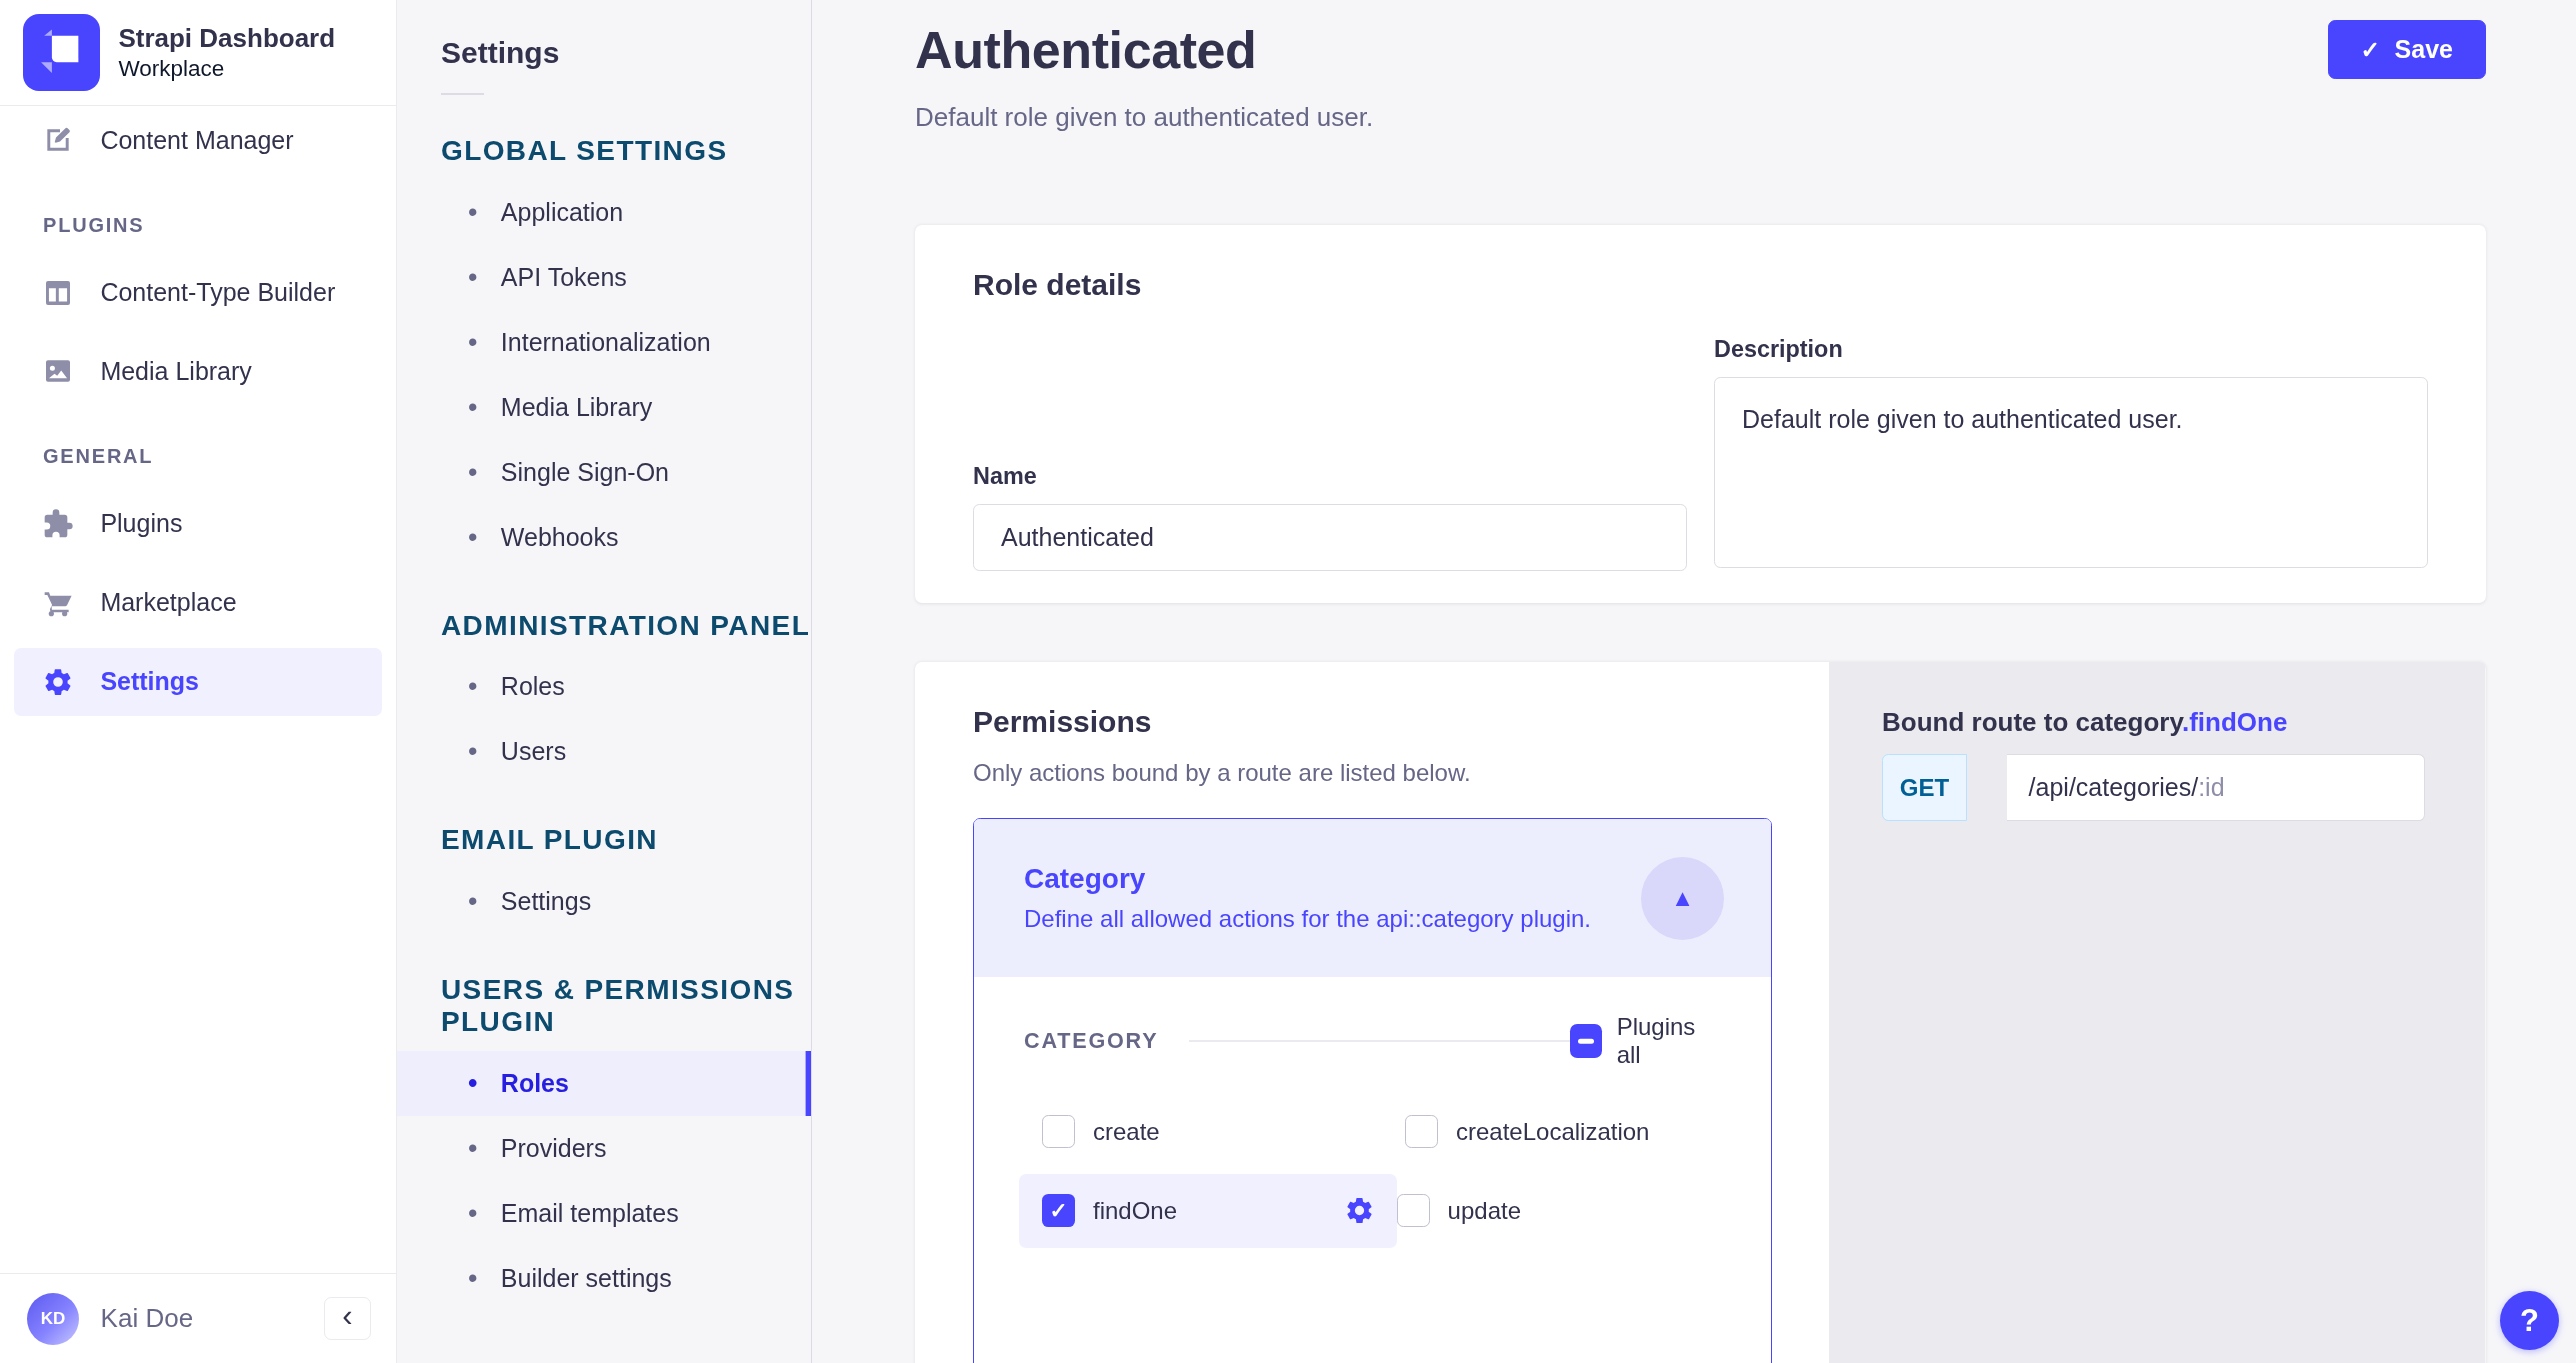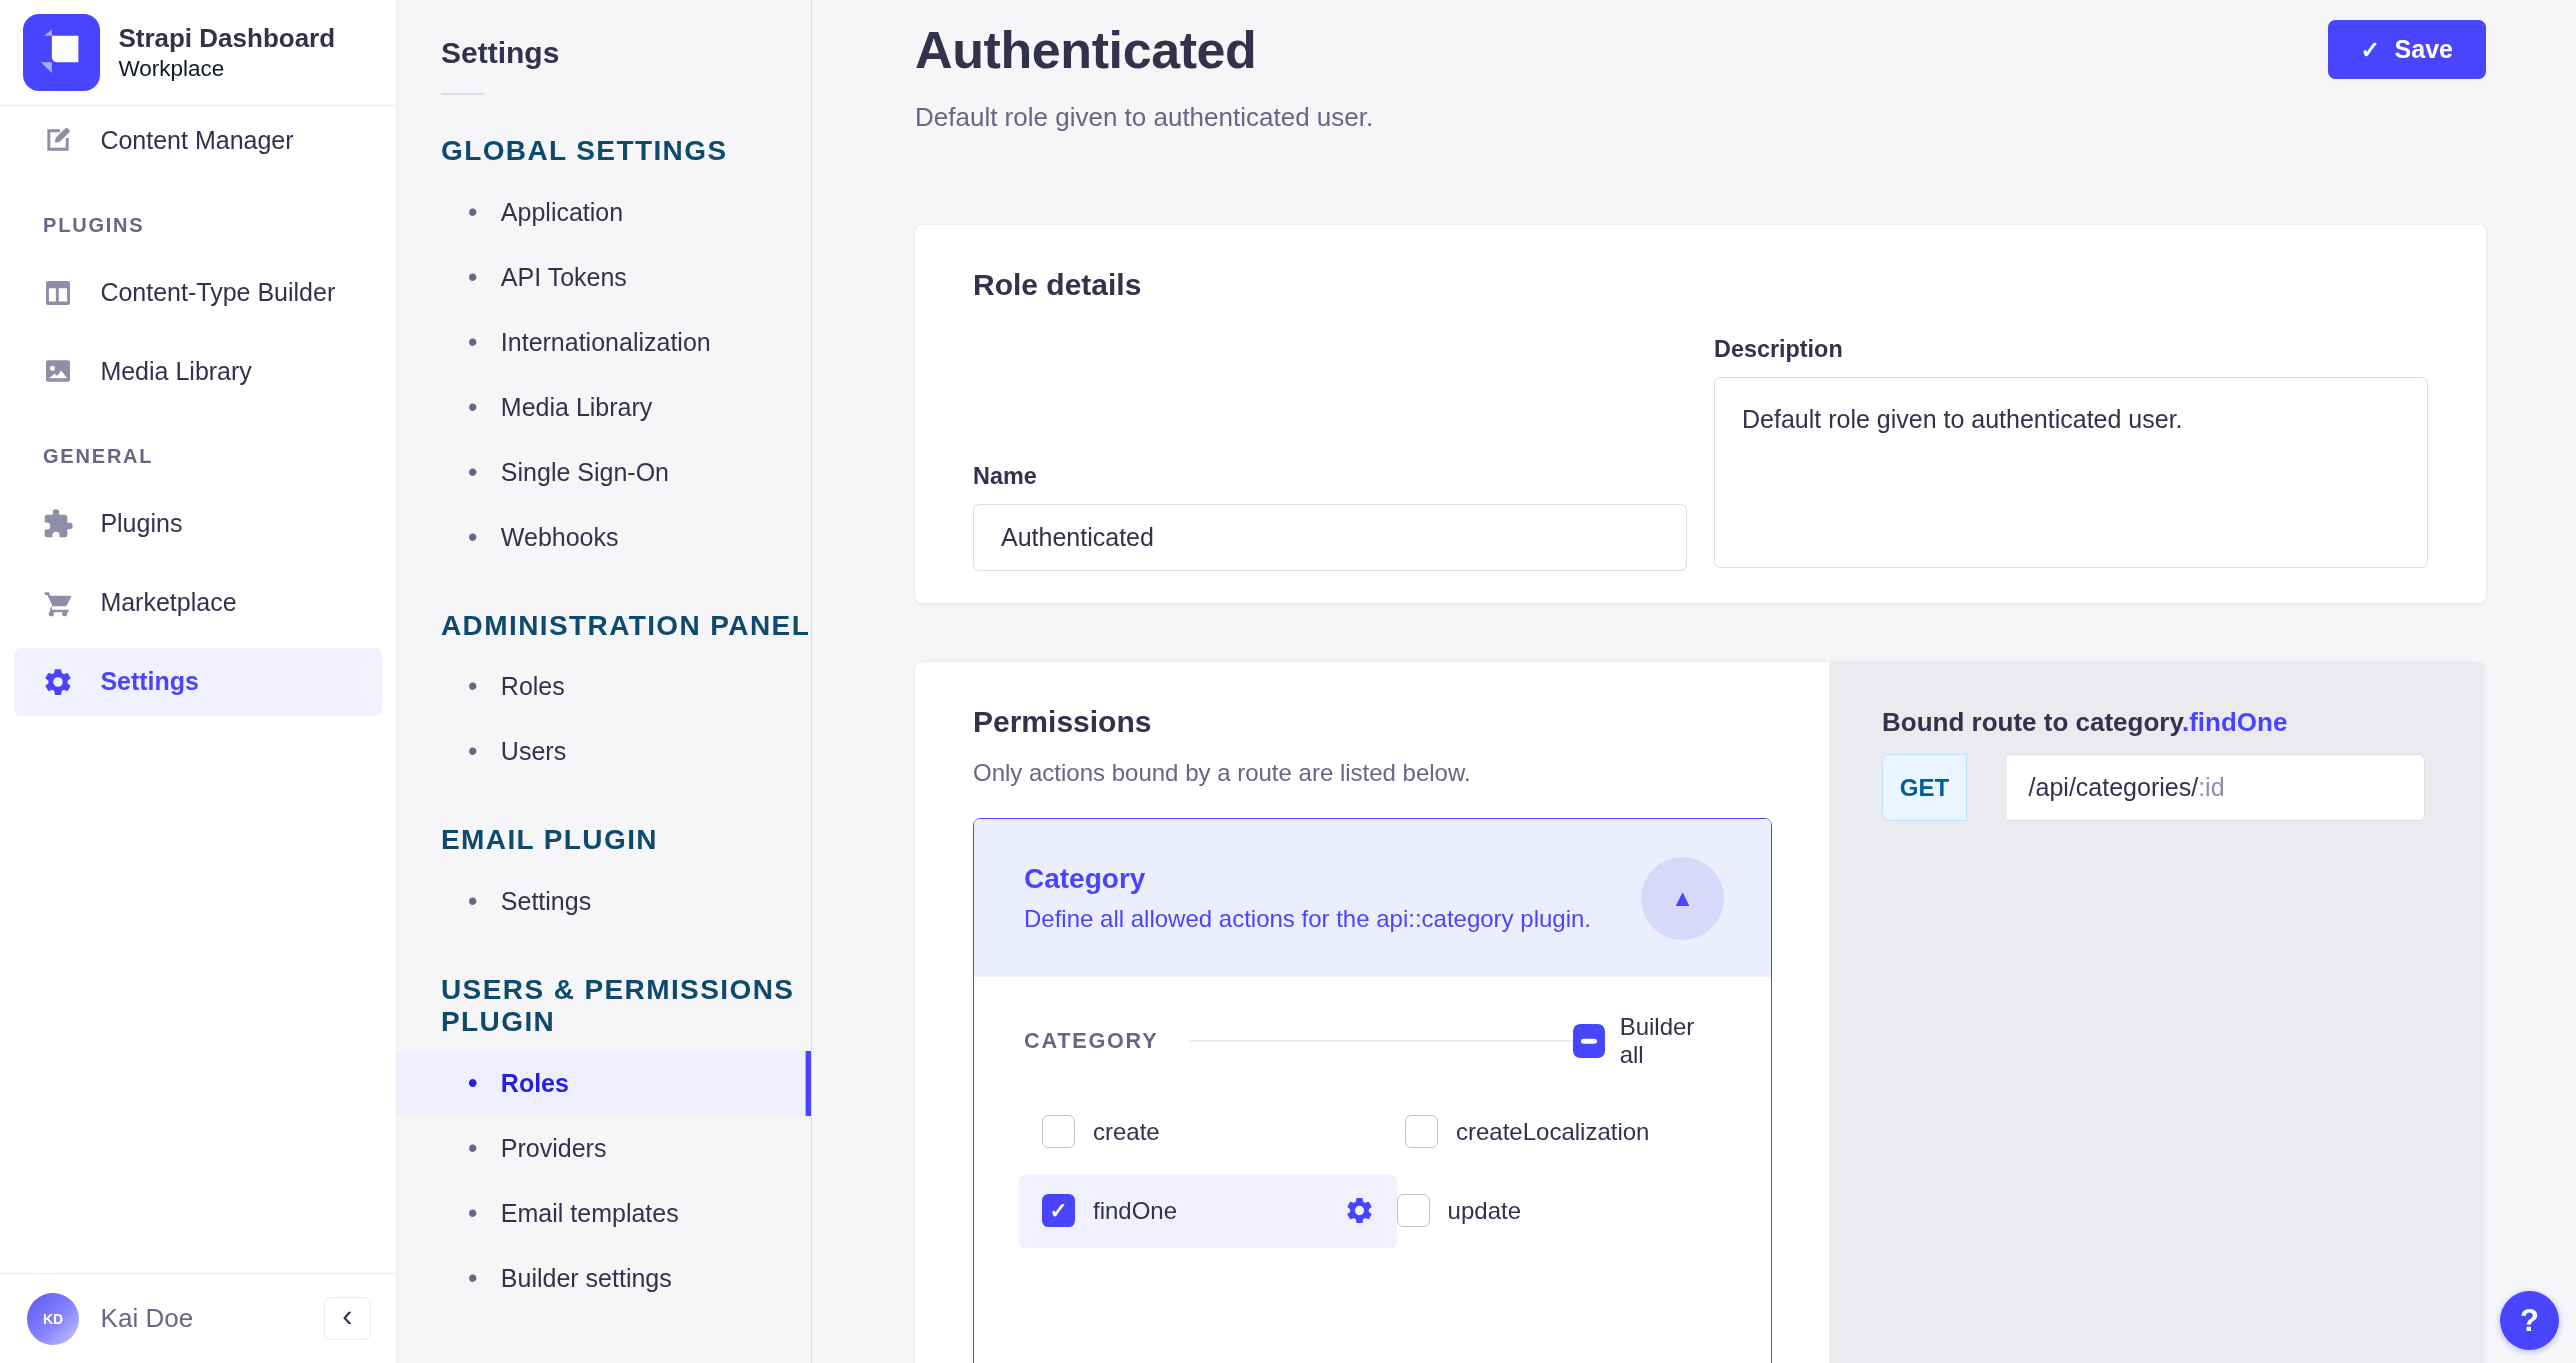--- a/index.html
+++ b/index.html
@@ -14,21 +14,21 @@
   .logo svg { position:absolute; inset:0; }
   .brand-title { font-size:26px; font-weight:700; color:#32324d; line-height:1.25; }
   .brand-sub { font-size:22.5px; color:#0f172a; line-height:1.3; }
   .nav-item { height:68px; margin:0 14.4px 10.8px; padding:0 27px; border-radius:7.2px; display:flex; align-items:center; gap:25px; font-size:25px; color:#32324d; cursor:pointer; }
   .nav-item:first-of-type { margin-top:29px; }
   .nav-item .nicon { width:34px; height:34px; flex:none; color:#8e8ea9; display:flex; align-items:center; justify-content:center; }
   .nav-item.active { background:#f0f0ff; color:#4945ff; font-weight:700; }
   .nav-item.active .nicon { color:#4945ff; }
   .nav-section-label { margin:40px 0 21.6px 43px; font-size:20px; font-weight:700; letter-spacing:1.8px; color:#666687; }
   .nav-footer { position:absolute; left:0; right:0; bottom:0; height:90px; border-top:0.9px solid #eaeaef; display:flex; align-items:center; padding:0 25px 0 27px; gap:21.6px; background:#fff; }
-  .avatar { width:52px; height:52px; border-radius:50%; background:linear-gradient(135deg,#5c58f0 0%,#8583ff 55%,#c9c8ff 100%); color:#fff; font-size:14px; font-weight:700; display:flex; align-items:center; justify-content:center; flex:none; }
+  .avatar { width:52px; height:52px; border-radius:50%; background:linear-gradient(135deg,#5c58f0 0%,#8583ff 55%,#c9c8ff 100%); color:#fff; font-size:17px; font-weight:700; display:flex; align-items:center; justify-content:center; flex:none; }
   .user-name { font-size:26px; color:#666687; }
   .collapse-btn { margin-left:auto; width:47px; height:43px; background:#fff; border:0.9px solid #eaeaef; border-radius:7.2px; display:flex; align-items:center; justify-content:center; font-size:31px; color:#32324d; cursor:pointer; line-height:1; padding-bottom:5.4px; }
 
   
   .subnav { width:415px; background:#f6f6f9; border-right:0.9px solid #dcdce4; flex:none; }
   .subnav-title { padding:36px 0 0 44px; font-size:30px; font-weight:700; color:#32324d; }
   .subnav-divider { width:43px; height:1.8px; background:#dcdce4; margin:23.4px 0 0 44px; }
   .subnav-section-label { margin:40px 0 12.6px 44px; font-size:28px; font-weight:700; letter-spacing:1.4px; color:#0c4a6e; }
   .subnav-item { height:65px; display:flex; align-items:center; padding-left:71px; gap:23.4px; font-size:25px; color:#32324d; cursor:pointer; }
   .subnav-item .bullet::before { content:"•"; font-size:27px; color:#666687; }
@@ -283,21 +283,21 @@
             <button class="acc-toggle">
                 <span>▲</span>
               </button>
           </div>
           <div class="acc-body">
             <div class="group-row">
               <span class="group-label">CATEGORY</span>
               <span class="group-line"></span>
               <span class="select-all">
                 <span class="select-all-box"></span>
-                <span class="select-all-label">Builder all</span>
+                <span class="select-all-label">Plugins all</span>
               </span>
             </div>
 
             <div class="perm-grid">
               <div class="perm-grid-row">
                 <div class="perm-cell">
                   <span class="cb"></span>
                   <span class="cb-label">create</span>
                 </div>
                 <div class="perm-cell">

